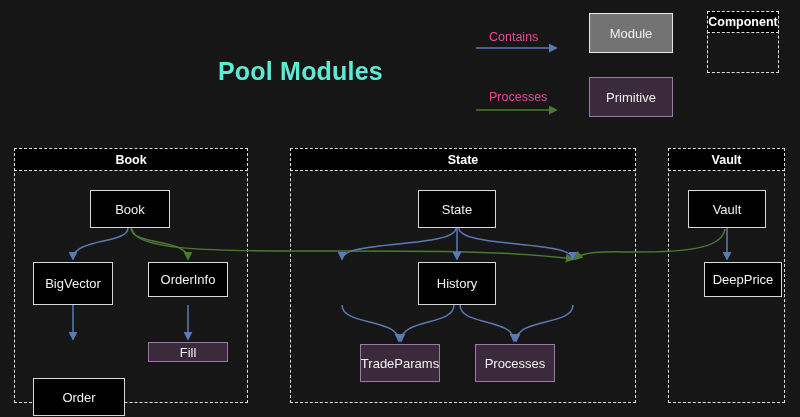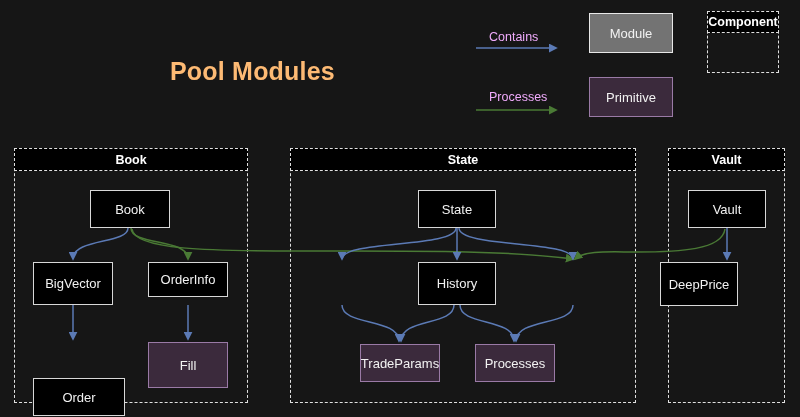--- a/index.html
+++ b/index.html
@@ -7,25 +7,26 @@
     width:800px;height:417px;overflow:hidden;
     background:#161616;
     font-family:"Liberation Sans", sans-serif;
     position:relative;
   }
   #canvas{position:absolute;left:0;top:0;width:800px;height:417px;}
   svg.edges{position:absolute;left:0;top:0;width:800px;height:417px;pointer-events:none;}
 
   .title{
     position:absolute;
-    color:#fdba74;
+    color:#5eead4;
     font-weight:bold;
     font-size:25px;
     letter-spacing:0.2px;
     white-space:nowrap;
+    margin-left:48px;
   }
 
   
   .node{
     position:absolute;
     box-sizing:border-box;
     display:flex;align-items:center;justify-content:center;
     color:#f2f2f2;
     font-size:13px;
     white-space:nowrap;
@@ -54,21 +55,21 @@
     color:#ffffff;
     font-weight:bold;
     font-size:12.5px;
     display:flex;align-items:center;justify-content:center;
     white-space:nowrap;
   }
 
   
   .legend-label{
     position:absolute;
-    color:#f0abfc;
+    color:#ec4899;
     font-size:12.5px;
     white-space:nowrap;
   }
   .legend-box{
     position:absolute;
     box-sizing:border-box;
     display:flex;align-items:center;justify-content:center;
     font-size:13px;
     color:#f2f2f2;
     white-space:nowrap;
@@ -160,29 +161,29 @@
 
       <path stroke="#4a7a35" marker-end="url(#arrow-green)" d="M 725 229 C 722 250, 680 252, 636 252
                C 610 252, 585 250, 575 259"></path>
     </g>
   </svg>
 
   <div class="node module" style="left:90px; top:190px; width:80px; height:38px;">Book</div>
   <div class="node module" style="left:33px; top:262px; width:80px; height:43px;">BigVector</div>
   <div class="node module" style="left:148px; top:262px; width:80px; height:35px;">OrderInfo</div>
   <div class="node module" style="left:33px; top:342px; width:92px; height:38px;margin-top:36px;">Order</div>
-  <div class="node primitive" style="left:148px; top:342px; width:80px; height:46px;">Fill</div>
+  <div class="node primitive" style="left:148px; top:342px; width:80px; height:20px;">Fill</div>
 
   <div class="node module" style="left:418px; top:190px; width:78px; height:38px;">State</div>
   <div class="node module" style="left:418px; top:262px; width:78px; height:43px;">History</div>
   <div class="node primitive" style="left:360px; top:344px; width:80px; height:38px;">TradeParams</div>
   <div class="node primitive" style="left:475px; top:344px; width:80px; height:38px;">Processes</div>
 
   <div class="node module" style="left:688px; top:190px; width:78px; height:38px;">Vault</div>
-  <div class="node module" style="left:660px; top:262px; width:78px; height:44px;">DeepPrice</div>
+  <div class="node module" style="left:704px; top:262px; width:78px; height:35px;">DeepPrice</div>
 
   <svg class="edges" viewBox="0 0 800 417">
     <g fill="none" stroke-width="1.5">
       <path stroke="#5b7ab5" marker-end="url(#arrow-blue)" d="M 476 48 L 556 48"></path>
       <path stroke="#4a7a35" marker-end="url(#arrow-green)" d="M 476 110 L 556 110"></path>
     </g>
   </svg>
 
 </div>
 

